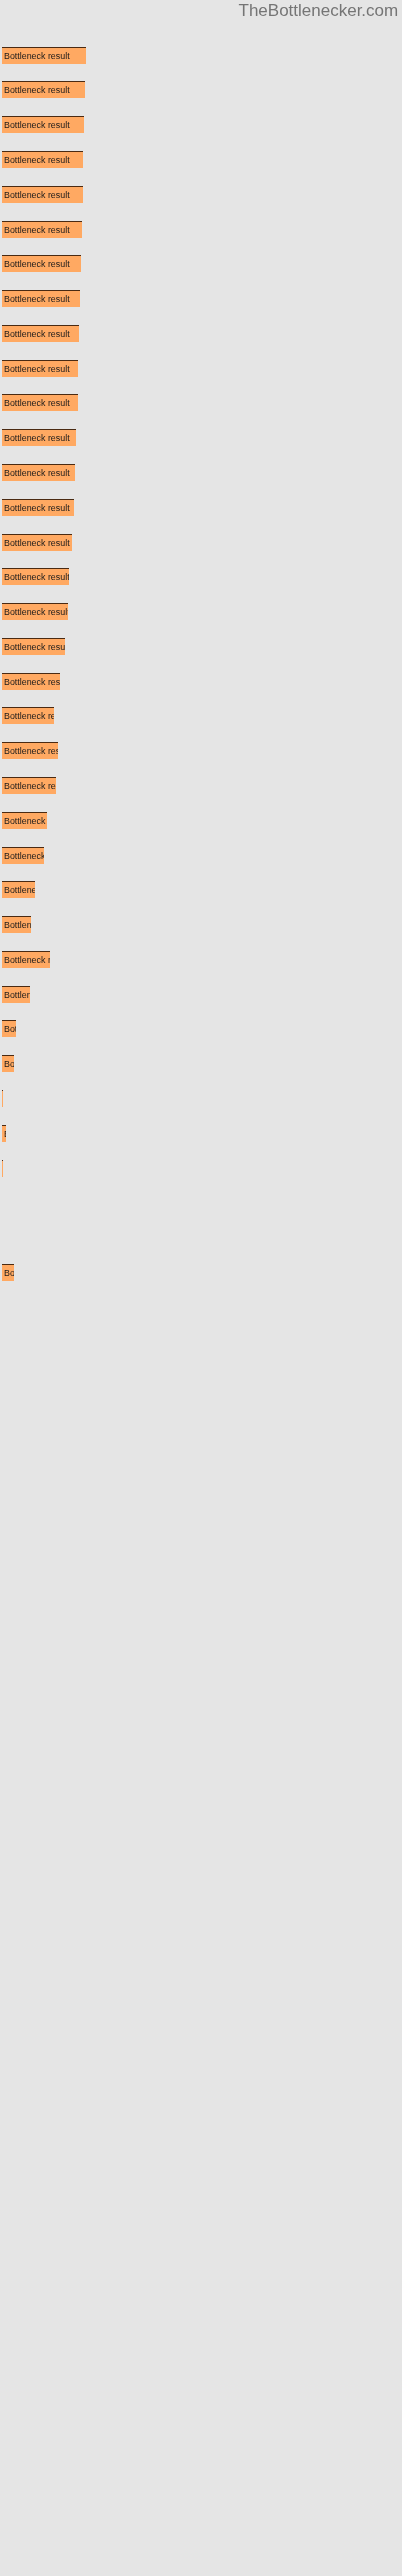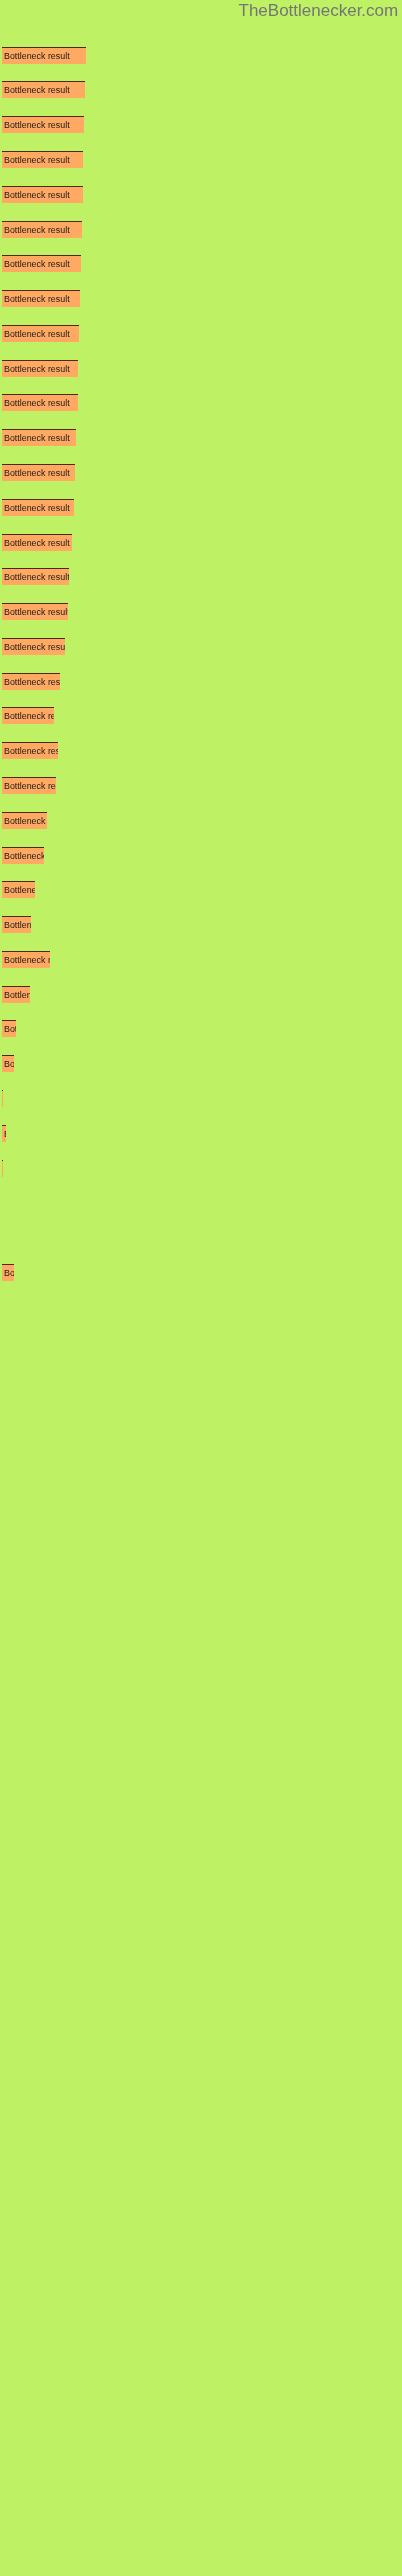--- a/index.html
+++ b/index.html
@@ -12,21 +12,21 @@
     height: 2576px;
     position: relative;
     overflow: hidden;
     font-family: "Liberation Sans", sans-serif;
   }
   #chart-root {
     position: absolute;
     left: 0; top: 0;
     width: 403px;
     height: 2576px;
-    background: #bef264;
+    background: #e5e5e5;
   }
   .site-title {
     position: absolute;
     right: 4.8px;
     top: 0.8px;
     font-size: 17px;
     line-height: 19.3px;
     color: #757575;
     font-family: "Liberation Sans", sans-serif;
     letter-spacing: 0px;

